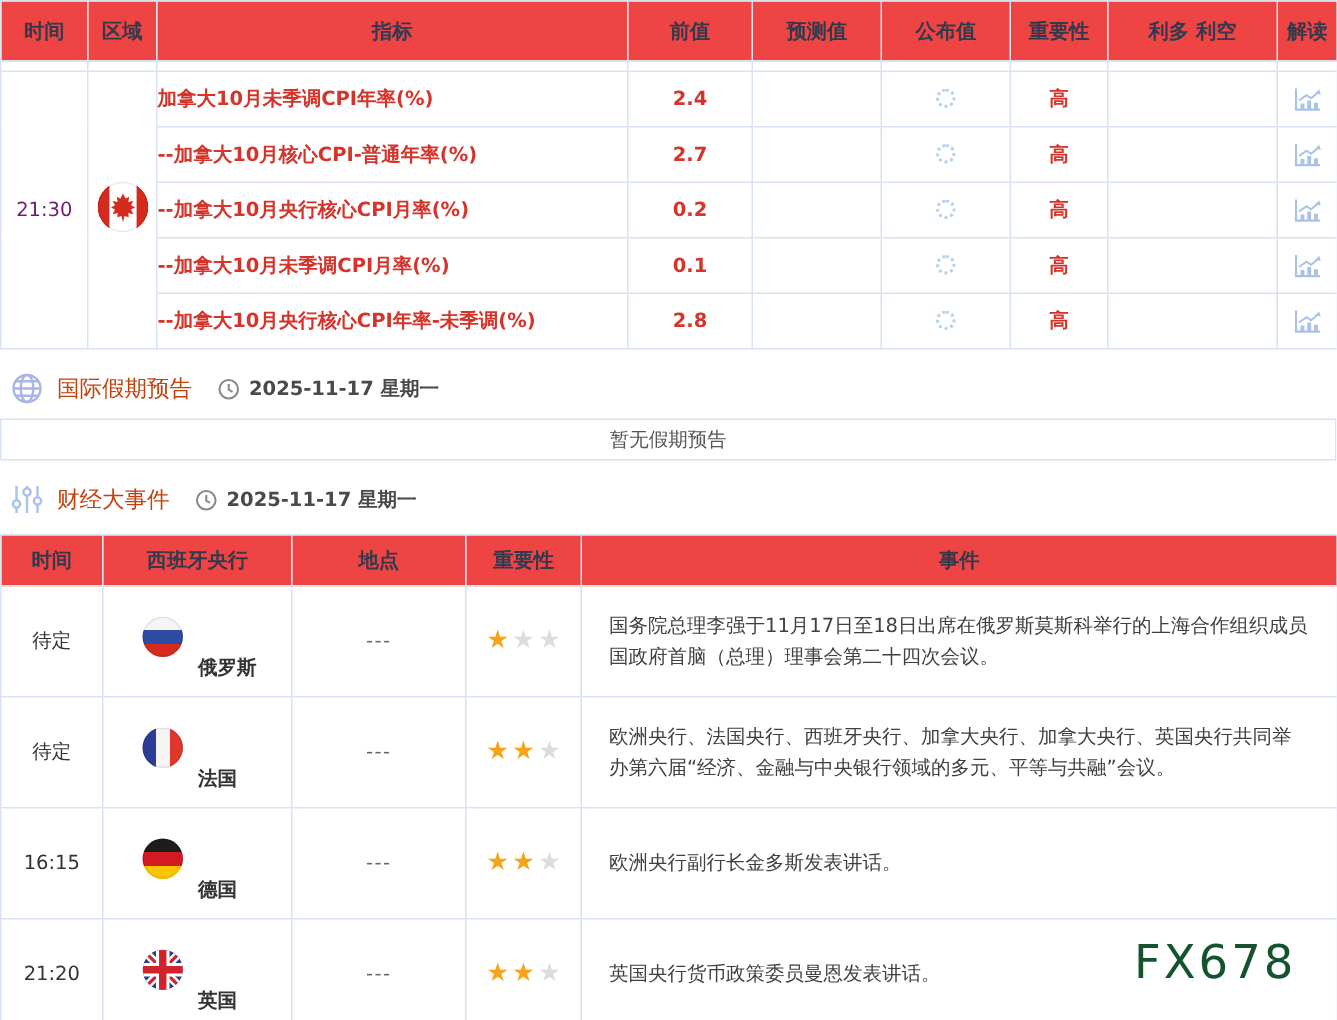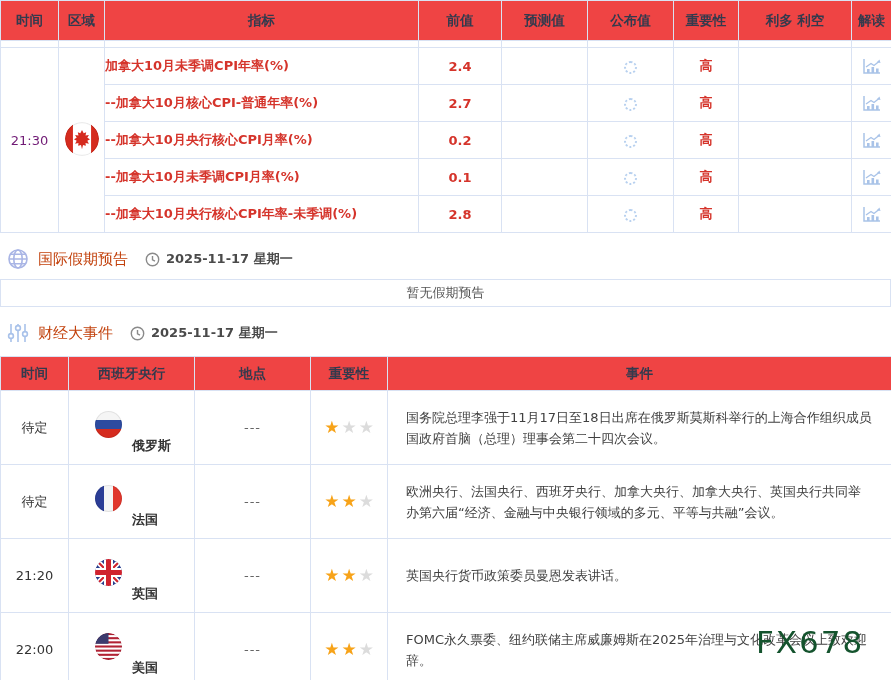--- a/index.html
+++ b/index.html
@@ -286,20 +286,32 @@
       <span class="country-wrap">
               <span class="flagwrap"><span class="flag flag-fr"></span></span>
               <span class="cname">法国</span>
             </span>
     </td>
     <td class="e-loc">---</td>
     <td class="e-stars"><span class="star on">★</span><span class="star on">★</span><span class="star">★</span></td>
     <td class="e-event">欧洲央行、法国央行、西班牙央行、加拿大央行、加拿大央行、英国央行共同举办第六届“经济、金融与中央银行领域的多元、平等与共融”会议。</td>
   </tr>
 
+  <tr>
+    <td class="e-time">16:15</td>
+    <td class="e-country">
+      <span class="country-wrap">
+              <span class="flagwrap"><span class="flag flag-de"></span></span>
+              <span class="cname">德国</span>
+            </span>
+    </td>
+    <td class="e-loc">---</td>
+    <td class="e-stars"><span class="star on">★</span><span class="star on">★</span><span class="star">★</span></td>
+    <td class="e-event">欧洲央行副行长金多斯发表讲话。</td>
+  </tr>
 
   <tr>
     <td class="e-time">21:20</td>
     <td class="e-country">
       <span class="country-wrap">
               <span class="flagwrap">
   <svg class="flag-svg" width="27" height="27" viewBox="0 0 30 30">
     <defs>
                     <clipPath id="uk-c">
                       <circle cx="15" cy="15" r="15"></circle>

